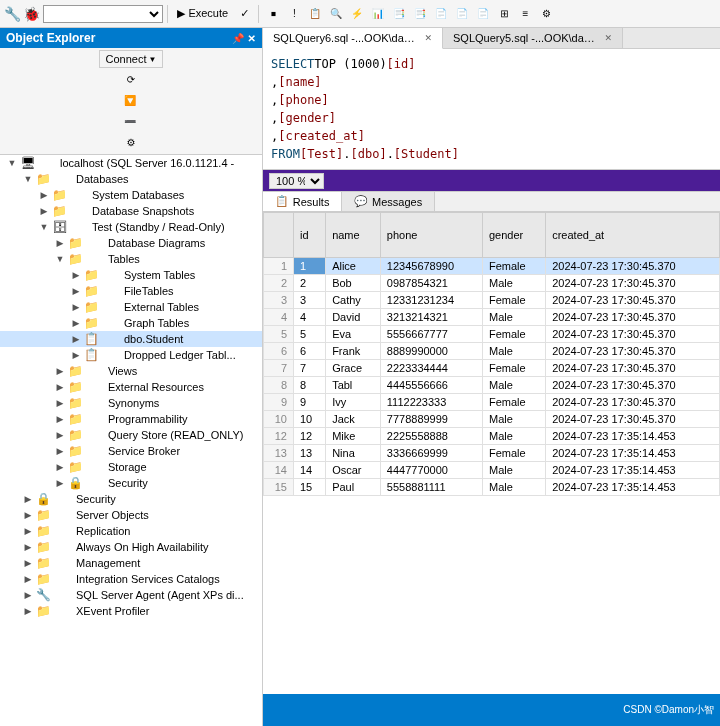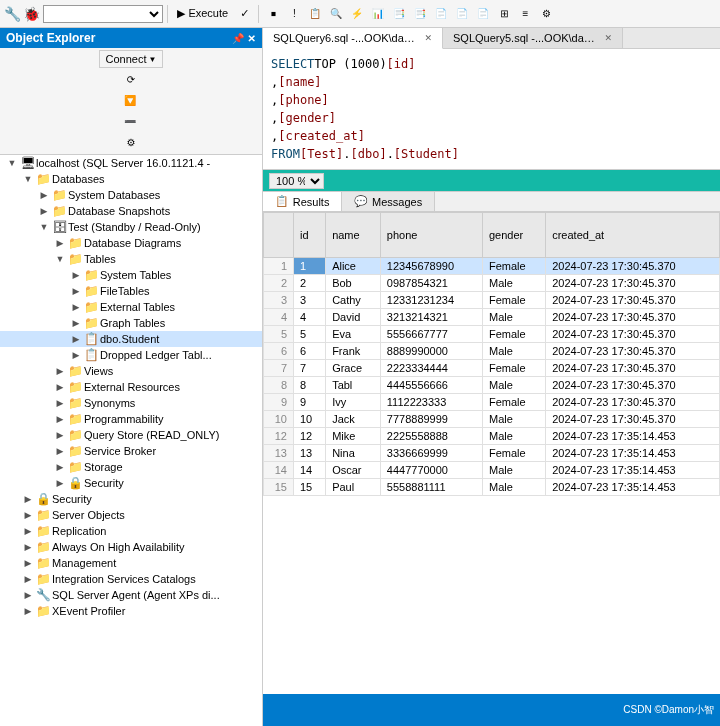--- a/index.html
+++ b/index.html
@@ -20,37 +20,37 @@
     .obj-explorer { width: 263px; min-width: 263px; background: white; border-right: 1px solid #ccc; display: flex; flex-direction: column; overflow: hidden; }
     .obj-explorer-header { background: #007acc; color: white; padding: 3px 6px; font-size: 12px; font-weight: bold; display: flex; align-items: center; justify-content: space-between; }
     .obj-explorer-toolbar { display: flex; align-items: center; padding: 2px; background: #f5f5f5; border-bottom: 1px solid #ccc; gap: 1px; flex-direction: column; }
     .oe-btn { width: 22px; height: 20px; display: flex; align-items: center; justify-content: center; cursor: pointer; font-size: 10px; border: 1px solid transparent; }
     .connect-btn { font-size: 11px; padding: 2px 6px; background: #f5f5f5; border: 1px solid #ccc; cursor: pointer; display: flex; align-items: center; gap: 2px; }
     .tree { overflow-y: auto; flex: 1; background: white; }
     .tree-item { display: flex; align-items: center; padding: 1px 0; cursor: pointer; white-space: nowrap; }
     .tree-item.selected { background: #cce4ff; }
     .expand-icon { width: 16px; text-align: center; font-size: 9px; color: #555; flex-shrink: 0; }
     .folder-icon { width: 16px; text-align: center; font-size: 12px; flex-shrink: 0; }
-    .tree-label { font-size: 11px; }
+    .tree-label { font-size: 11px; margin-left: 24px; }
 
     
     .right-panel { flex: 1; display: flex; flex-direction: column; overflow: hidden; background: #f0f0f0; }
 
     
     .tabs-bar { display: flex; background: #e8e8e8; border-bottom: 1px solid #ccc; }
     .tab { padding: 4px 10px; font-size: 11px; border-right: 1px solid #ccc; cursor: pointer; display: flex; align-items: center; gap: 4px; background: #e0e0e0; white-space: nowrap; max-width: 180px; overflow: hidden; text-overflow: ellipsis; }
     .tab.active { background: white; border-bottom: 1px solid white; margin-bottom: -1px; }
     .tab-close { font-size: 9px; color: #666; cursor: pointer; }
 
     
     .query-area { background: white; padding: 6px 8px; font-family: 'Consolas', monospace; font-size: 12px; line-height: 1.5; border-bottom: 1px solid #ccc; min-height: 90px; }
     .query-line { display: flex; align-items: flex-start; }
     .keyword { color: #0c4a6e; }
     .bracket-identifier { color: #800000; }
-    .zoom-bar { display: flex; align-items: center; background: #14b8a6; border-bottom: 1px solid #ccc; padding: 2px 6px; gap: 6px; font-size: 11px; height: 22px; }
+    .zoom-bar { display: flex; align-items: center; background: #4c1d95; border-bottom: 1px solid #ccc; padding: 2px 6px; gap: 6px; font-size: 11px; height: 22px; }
     .zoom-select { font-size: 11px; border: 1px solid #ccc; padding: 0 2px; width: 55px; }
 
     
     .result-tabs { display: flex; background: #f0f0f0; border-bottom: 1px solid #ccc; }
     .result-tab { padding: 3px 12px; font-size: 11px; cursor: pointer; border-right: 1px solid #ccc; background: #e8e8e8; display: flex; align-items: center; gap: 4px; }
     .result-tab.active { background: white; }
 
     
     .results-table-wrap { overflow: auto; flex: 1; background: white; }
     table.results { border-collapse: collapse; font-size: 11px; width: 100%; }

